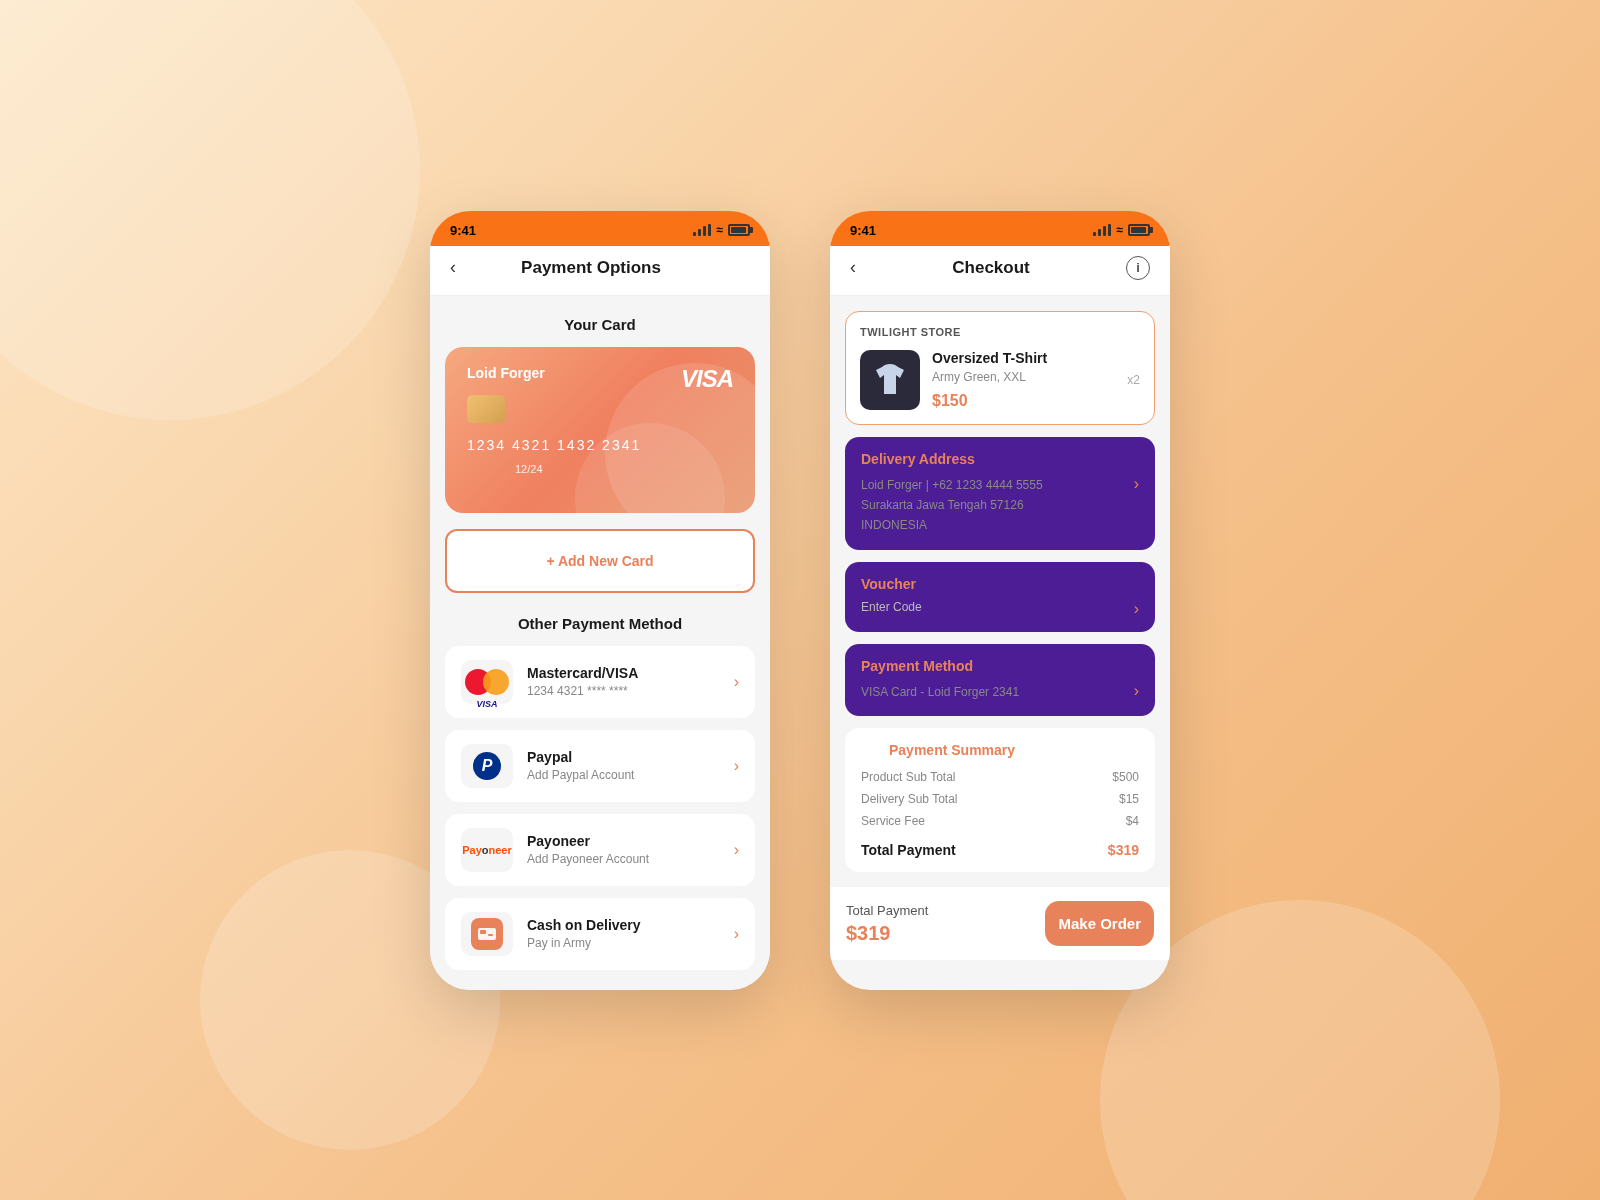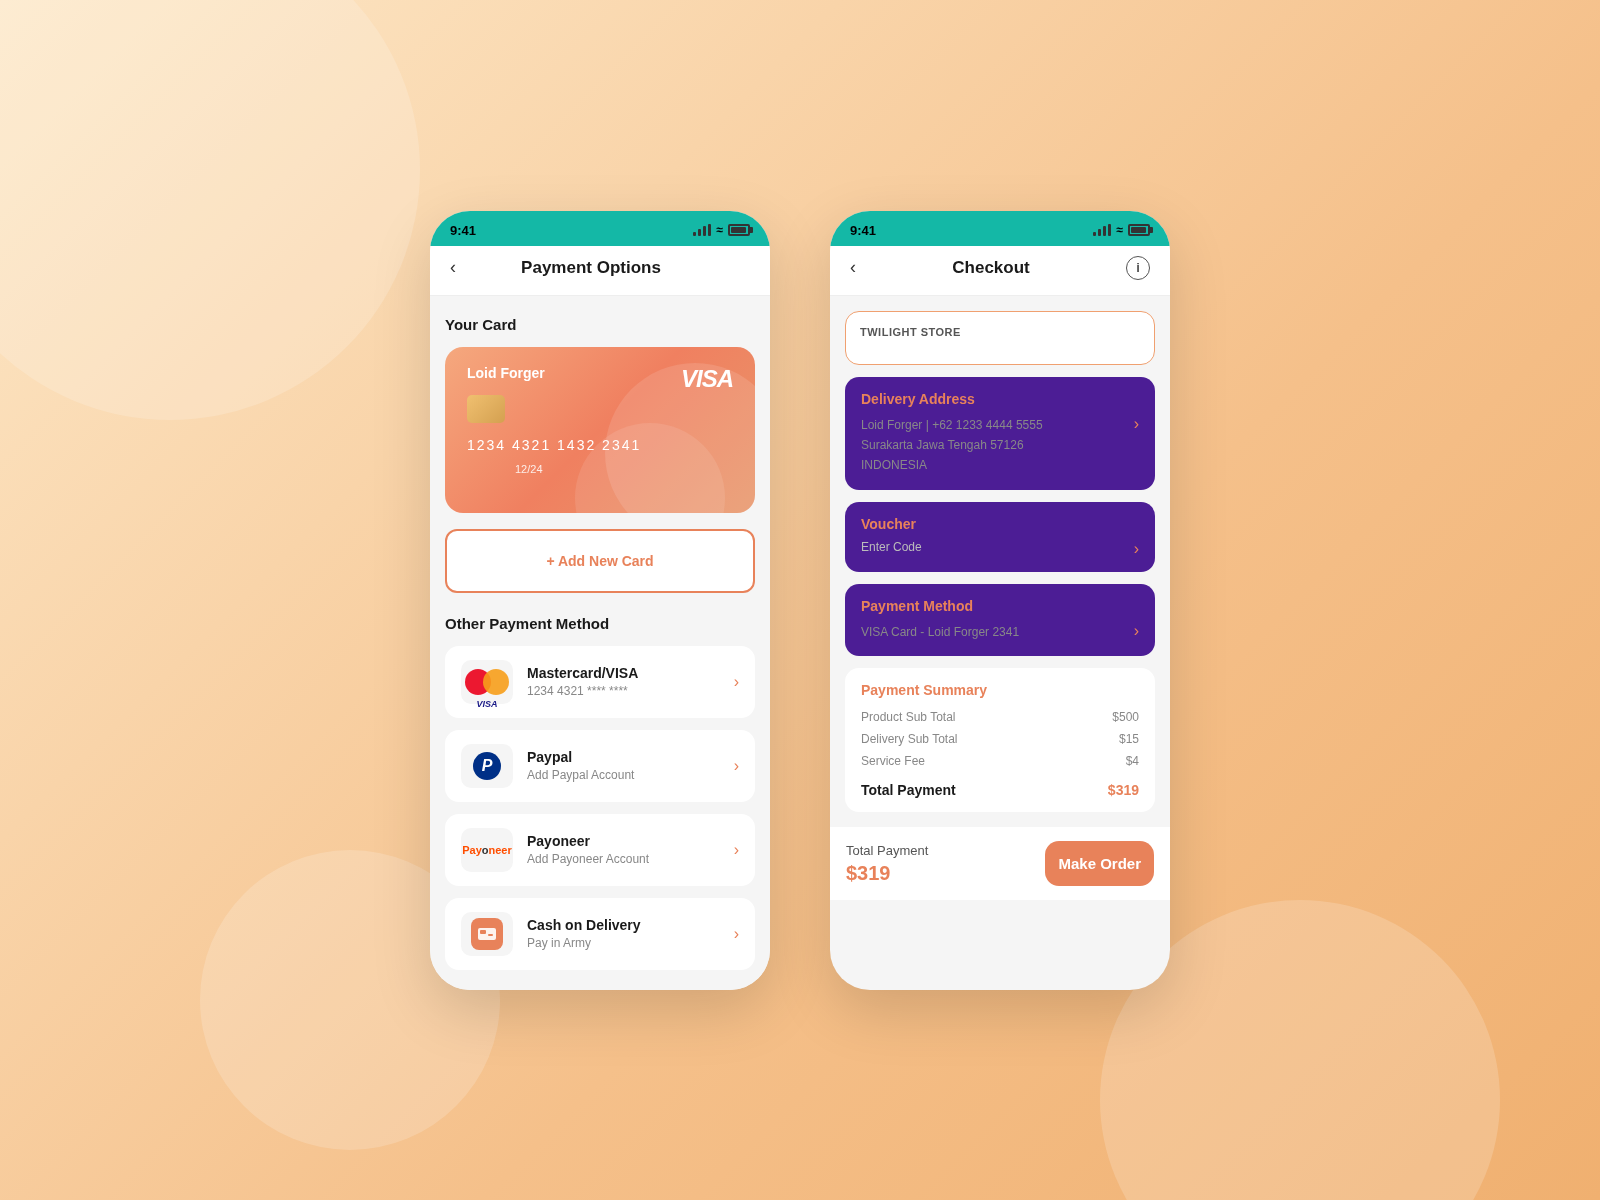--- a/index.html
+++ b/index.html
@@ -50,21 +50,21 @@
       display: flex;
       flex-direction: column;
     }
 
     
     .status-bar {
       display: flex;
       justify-content: space-between;
       align-items: center;
       padding: 12px 20px 8px;
-      background: #14b8a6;
+      background: #f97316;
       font-size: 13px;
       font-weight: 600;
     }
 
     .status-icons {
       display: flex;
       align-items: center;
       gap: 5px;
     }
 
@@ -155,20 +155,21 @@
       overflow-y: auto;
       padding: 20px 15px;
     }
 
     
     .section-label {
       font-size: 15px;
       font-weight: 600;
       color: #1a1a1a;
       margin-bottom: 14px;
+      text-align: center;
     }
 
     .credit-card {
       width: 100%;
       height: 166px;
       background: linear-gradient(135deg, #f5a87e 0%, #f08060 50%, #e8966a 100%);
       border-radius: 18px;
       padding: 18px 22px;
       position: relative;
       overflow: hidden;
@@ -452,20 +453,21 @@
       background: white;
       border-radius: 14px;
       padding: 14px 16px;
     }
 
     .summary-title {
       font-size: 14px;
       font-weight: 700;
       color: #e8825a;
       margin-bottom: 12px;
+      margin-left: 28px;
     }
 
     .summary-row {
       display: flex;
       justify-content: space-between;
       margin-bottom: 8px;
     }
 
     .summary-label {
       font-size: 12px;
@@ -671,20 +673,33 @@
     <div class="phone-header">
       <span class="back-btn">‹</span>
       <span class="header-title">Checkout</span>
       <div class="info-icon">i</div>
     </div>
 
     <div class="checkout-content">
 
       <div class="store-card">
         <div class="store-name">TWILIGHT STORE</div>
+        <div class="product-row">
+          <div class="product-image">
+            <svg class="tshirt-svg" viewBox="0 0 36 36" fill="none">
+              <path d="M 4 8 L 10 5 Q 13 2 18 2 Q 23 2 26 5 L 32 8 L 28 16 L 24 13 L 24 32 L 12 32 L 12 13 L 8 16 Z" fill="#c8d4e8"></path>
+            </svg>
+          </div>
+          <div class="product-details">
+            <div class="product-name">Oversized T-Shirt</div>
+            <div class="product-variant">Army Green, XXL</div>
+            <div class="product-price">$150</div>
+          </div>
+          <div class="product-qty">x2</div>
+        </div>
       </div>
 
       <div class="info-card">
         <div class="info-card-header">Delivery Address</div>
         <div class="info-card-body">
           <div class="info-card-text">
             <span>Loid Forger | +62 1233 4444 5555</span><br>
             <span>Surakarta Jawa Tengah 57126</span><br>
             <span>INDONESIA</span>
           </div>

